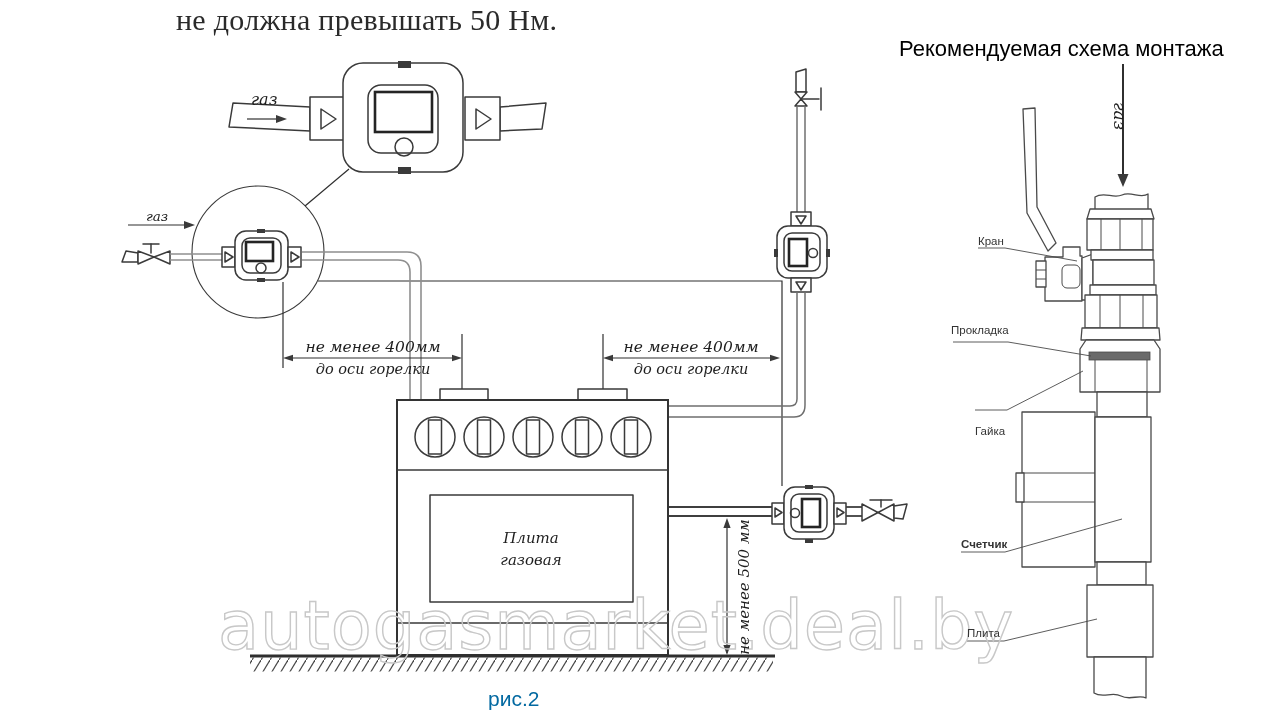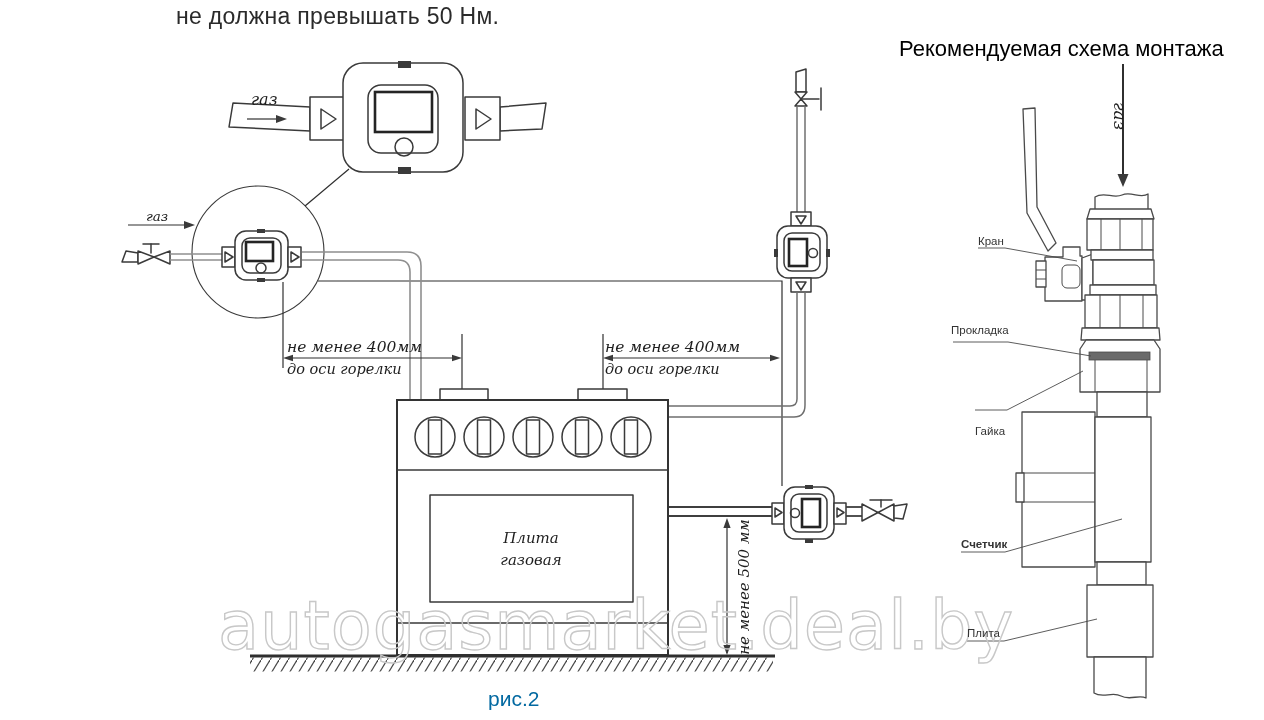--- a/index.html
+++ b/index.html
@@ -2,26 +2,26 @@
 <html><head>
 <meta charset="utf-8">
 <style>
   html,body { margin:0; padding:0; background:#ffffff; }
   #page {
     position:relative; width:1264px; height:720px; background:#ffffff;
     font-family:"Liberation Sans", sans-serif; overflow:hidden;
   }
   #art { position:absolute; left:0; top:0; }
   .lbl { position:absolute; color:#2b2b2b; white-space:nowrap; }
-  .note-top { left:176px; top:3px; font-size:23px; letter-spacing:0.3px; color:#2a2a2a; }
+  .note-top { left:176px; top:3px; font-size:30px; letter-spacing:0.3px; color:#2a2a2a;font-family:Liberation Serif, serif; }
   .heading  { left:899px; top:36px; font-size:22px; color:#000000; }
   .ital { font-family:"DejaVu Serif", serif; font-style:italic; color:#1e1e1e; }
   .gaz-detail { left:251px; top:90px; font-size:16px; }
   .gaz-circle { left:146px; top:208px; font-size:13.5px; }
-  .dim-box { position:absolute; width:172px; text-align:left; }
+  .dim-box { position:absolute; width:172px; text-align:center; }
   .dim-l1 { left:287px; top:338px; font-size:15.5px; }
   .dim-l2 { left:287px; top:361px; font-size:14.5px; }
   .dim-r1 { left:605px; top:338px; font-size:15.5px; }
   .dim-r2 { left:605px; top:361px; font-size:14.5px; }
   .stove-box { position:absolute; left:428px; width:206px; text-align:center; font-size:15px; }
   .stove-1 { top:529px; }
   .stove-2 { top:551px; }
   .dim-v {
     left:744px; top:587px; font-size:15px;
     transform:translate(-50%,-50%) rotate(-90deg);

